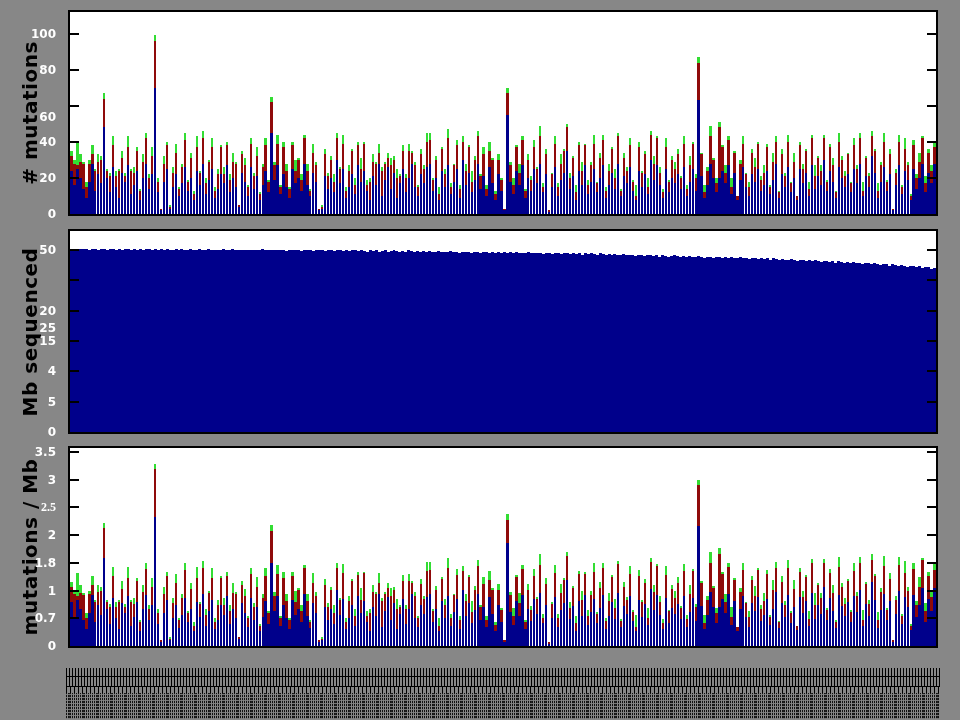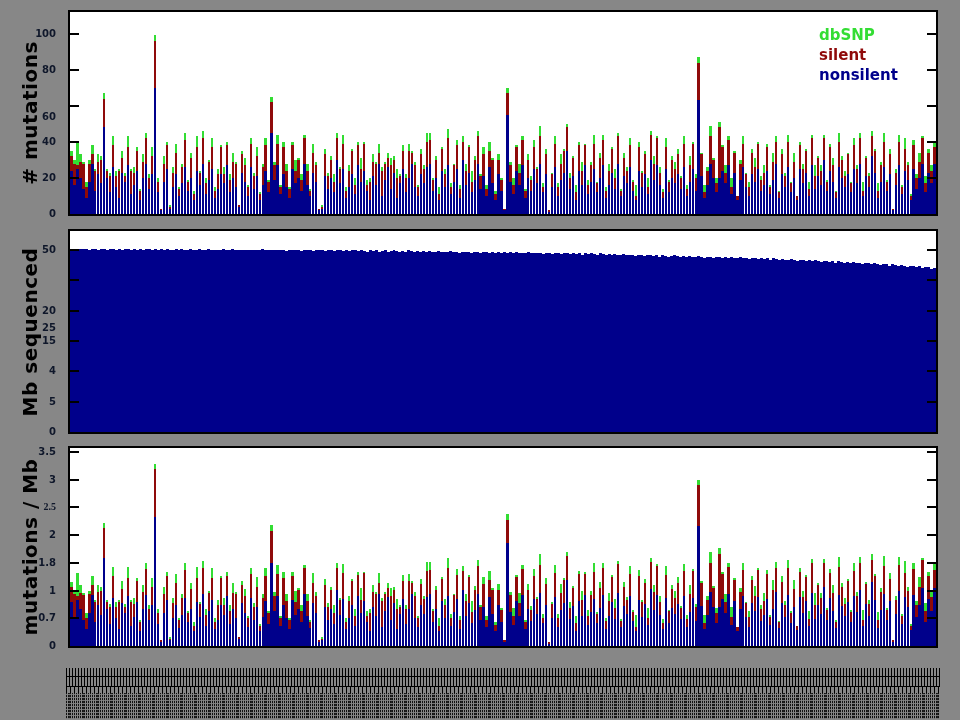--- a/index.html
+++ b/index.html
@@ -11,21 +11,21 @@
   .plot{position:absolute;left:68px;top:0;width:870px;height:100%;
         background:#ffffff;border:2px solid #000;box-sizing:border-box;}
   .plot svg{position:absolute;left:0;top:0;width:100%;height:100%;display:block;}
 
   .ytitle{position:absolute;left:0;top:0;width:60px;height:100%;
           display:flex;align-items:center;justify-content:center;pointer-events:none;}
   .ytitle span{transform:rotate(-90deg);white-space:nowrap;
                font-size:20px;font-weight:bold;color:#000;letter-spacing:0.5px;}
   .gutter{position:absolute;left:0;top:0;width:64px;height:100%;}
   .ticklabel{position:absolute;right:8px;width:56px;text-align:right;
-             font-size:10px;font-weight:bold;color:#0f172a;line-height:14px;}
+             font-size:12px;font-weight:bold;color:#ffffff;line-height:14px;}
   .tickmark{position:absolute;height:2px;background:#000;}
 
   .legend{position:absolute;left:819px;top:25px;}
   .legend-item{font-size:15px;font-weight:bold;line-height:20px;white-space:nowrap;}
 
   .xband{position:absolute;left:66px;top:668px;width:874px;}
   .xb-a{height:8px;border-bottom:1px solid #000;
         background:repeating-linear-gradient(90deg,#000 0 1px,transparent 1px 3px);}
   .xb-b{height:9px;border-bottom:1px solid #000;
         background:repeating-linear-gradient(90deg,#000 0 1px,transparent 1px 3px);}
@@ -2142,25 +2142,20 @@
         <div class="tickmark" style="width: 9px; top: 86px; right: 0px;"></div>
         <div class="tickmark" style="width: 9px; top: 58px; left: 0px;"></div>
         <div class="tickmark" style="width: 9px; top: 58px; right: 0px;"></div>
         <div class="tickmark" style="width: 9px; top: 31px; left: 0px;"></div>
         <div class="tickmark" style="width: 9px; top: 31px; right: 0px;"></div>
         <div class="tickmark" style="width: 9px; top: 3px; left: 0px;"></div>
         <div class="tickmark" style="width: 9px; top: 3px; right: 0px;"></div>
       </div>
   </div>
 
-  <div class="legend">
-    <div class="legend-item" id="leg0" style="color: rgb(51, 221, 51);">dbSNP</div>
-    <div class="legend-item" id="leg1" style="color: rgb(143, 10, 10);">silent</div>
-    <div class="legend-item" id="leg2" style="color: rgb(0, 0, 139);">nonsilent</div>
-  </div>
 
   <div class="xband">
     <div class="xb-a"></div>
     <div class="xb-b"></div>
     <div class="xb-c"></div>
     <div class="xb-noise"></div>
   </div>
 
 </div>
 

